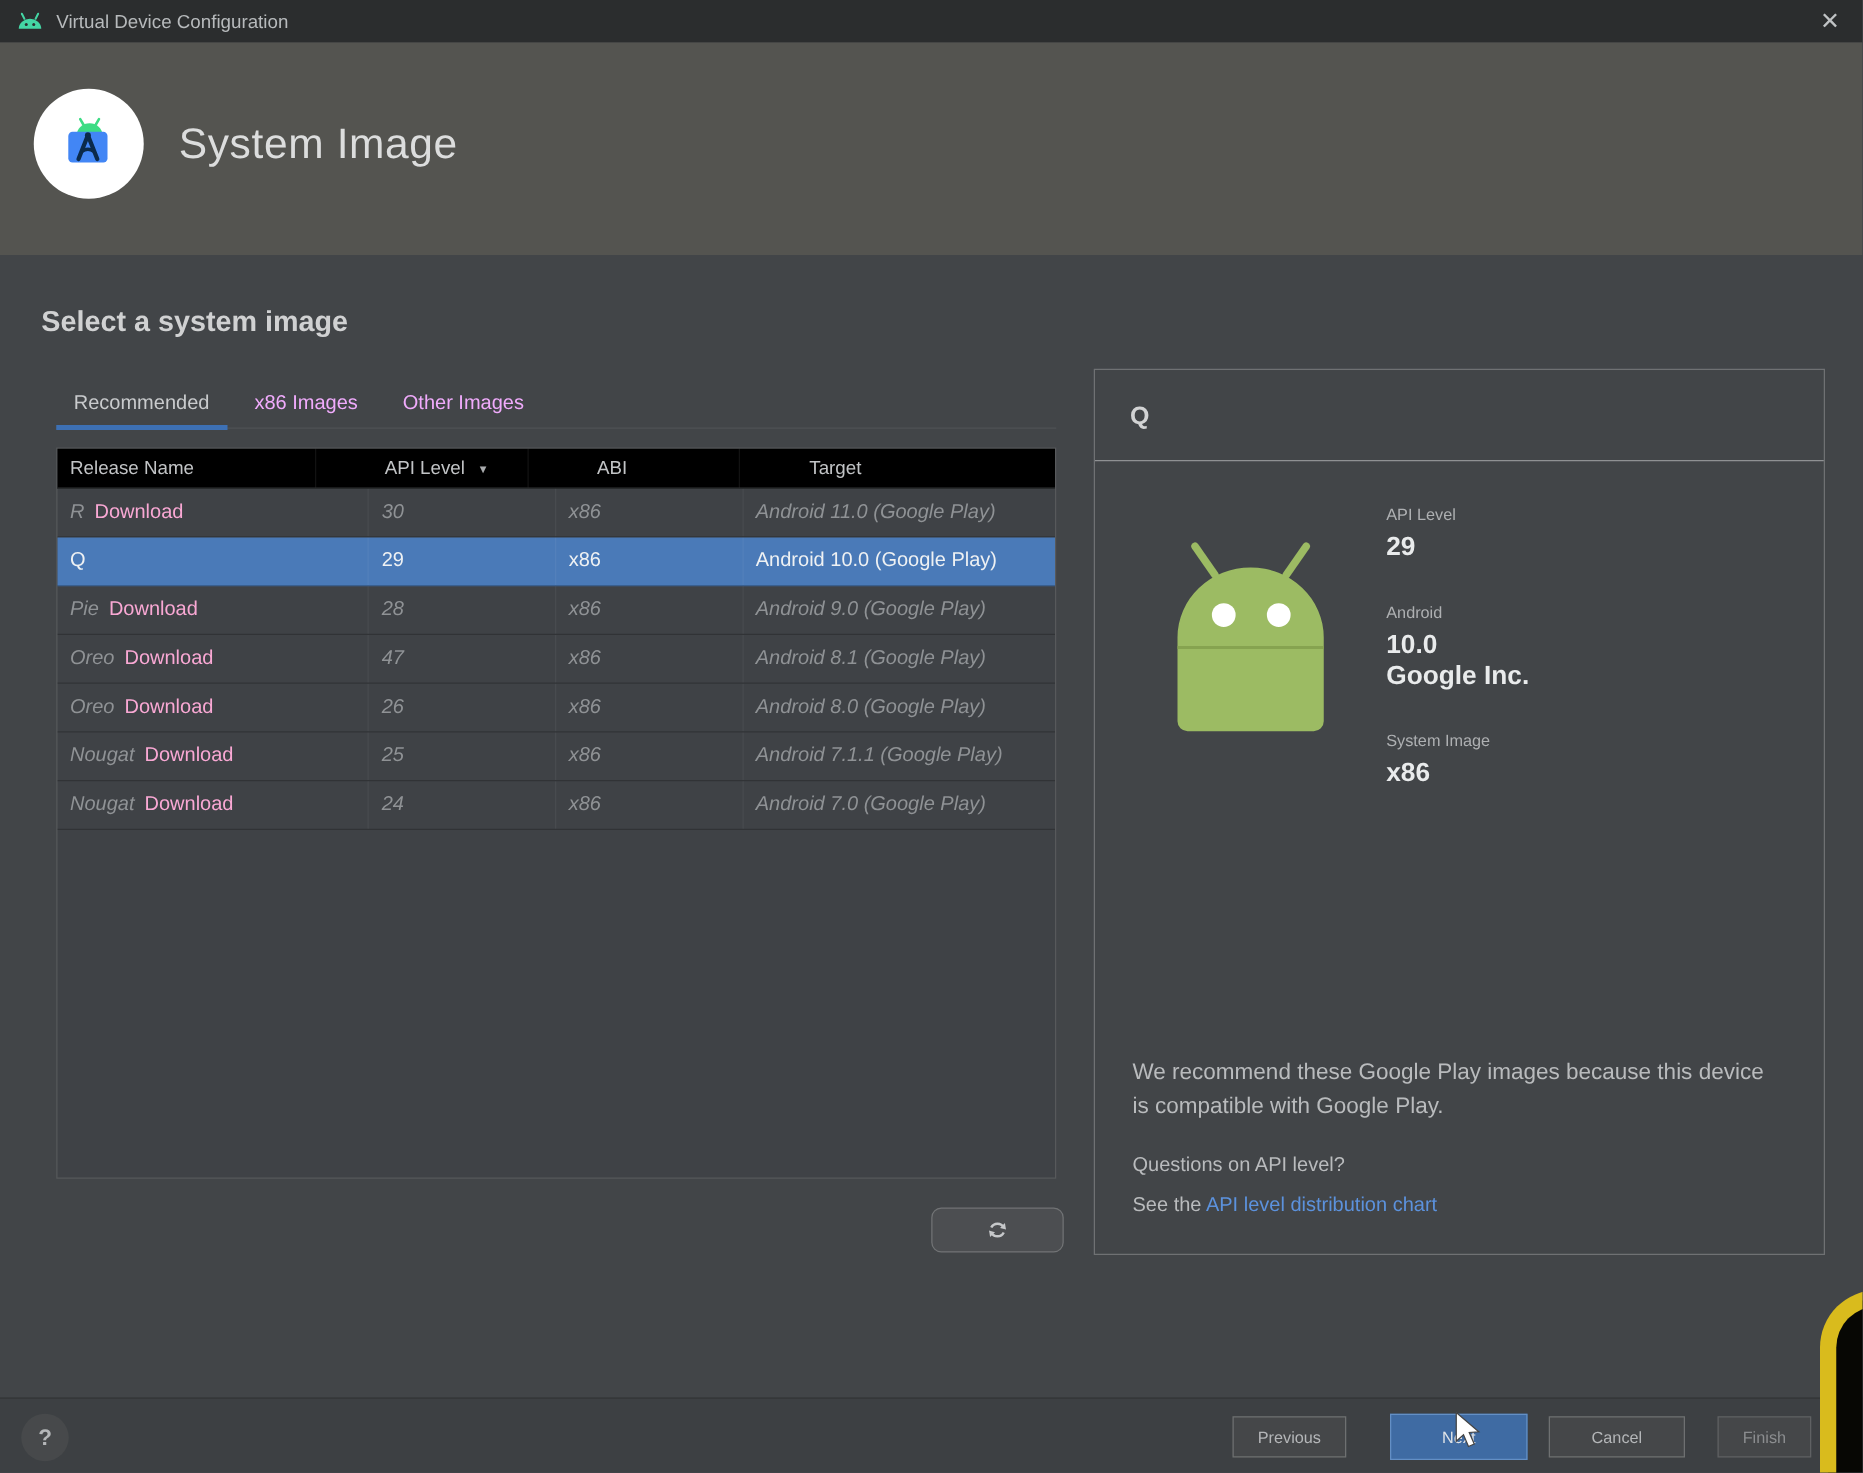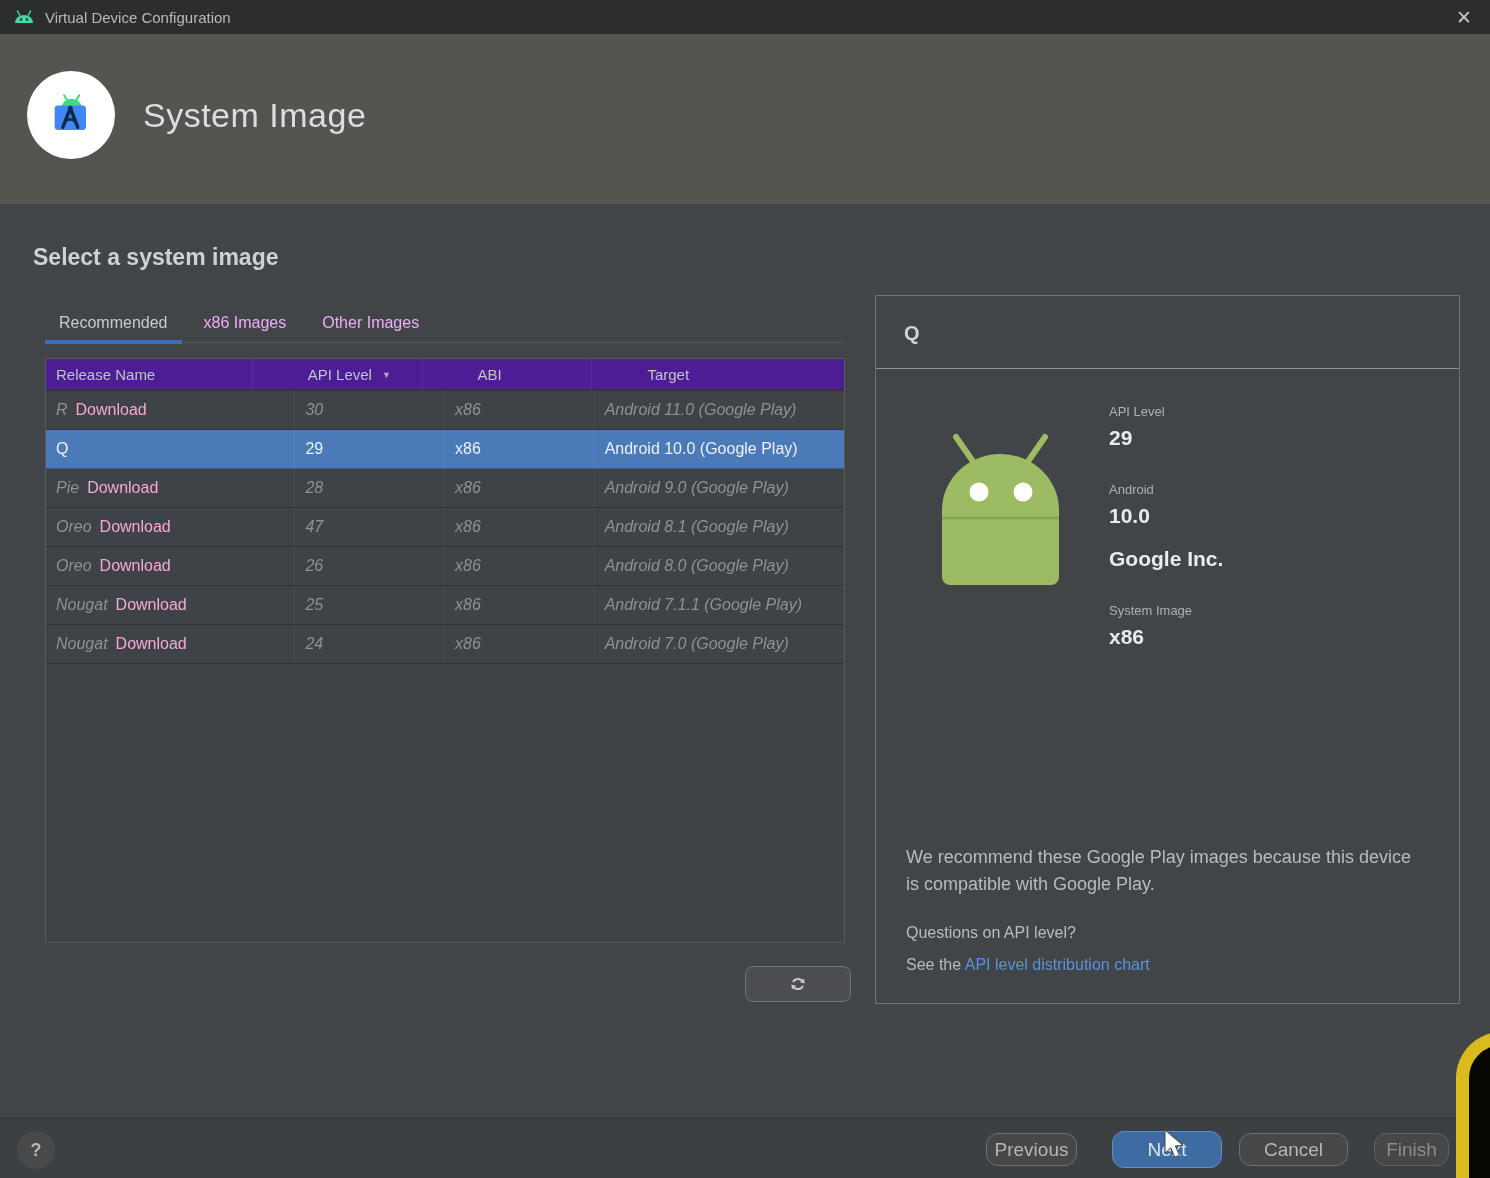--- a/index.html
+++ b/index.html
@@ -49,21 +49,21 @@
   .tab.active { color:#c9cbcd; }
   .tab.active::after {
     content:""; position:absolute; left:0; right:0; bottom:-2px; height:4px;
     background:#3d70b4;
   }
   
   .imgtable {
     position:absolute; left:45px; top:358px; width:800px; height:585px;
     background:#3f4246; border:1px solid #57595b;
   }
-  .thead { display:flex; height:32px; background:#4c1d95; border-bottom:1px solid #323436;gap:45px; }
+  .thead { display:flex; height:32px; background:#000000; border-bottom:1px solid #323436;gap:45px; }
   .th {
     display:flex; align-items:center; padding-left:10px;
     font-size:15px; color:#c2c4c6; border-right:1px solid rgba(255,255,255,0.07);
   }
   .th:last-child { border-right:none; }
   .sort-arrow { font-size:9px; color:#a9abad; margin-left:10px; }
   .col0 { width:250px; } .col1 { width:150px; } .col2 { width:150px; } .col3 { width:250px; }
   .trow { display:flex; height:39px; border-bottom:1px solid rgba(0,0,0,0.22); }
   .td {
     display:flex; align-items:center; padding-left:10px; font-size:16px;
@@ -90,42 +90,42 @@
     position:absolute; left:28px; top:26px; font-size:20px; font-weight:bold; color:#d2d3d4;
   }
   .panel-divider {
     position:absolute; left:0; top:72px; width:100%; height:1px; background:#8f9193;
   }
   .robot { position:absolute; left:58px; top:134px; }
   .detail-cols { position:absolute; left:233px; top:108px; }
   .dlabel { font-size:13px; color:#aeb0b2; }
   .dvalue { font-size:21px; font-weight:bold; color:#e9ebec; margin-top:7px; }
   .dgap32 { margin-top:32px; }
-  .dgap6 { margin-top:19px; }
+  .dgap6 { margin-top:1px; }
   .recommend-text {
     position:absolute; left:30px; top:548px; width:515px;
     font-size:18px; line-height:1.5; color:#b9bbbd;
   }
   .question-text { position:absolute; left:30px; top:628px; font-size:16px; color:#b9bbbd; }
   .seethe-line { position:absolute; left:30px; top:660px; font-size:16px; color:#b9bbbd; }
   .api-link { color:#5c92dd; cursor:pointer; }
   
   .footer {
     position:absolute; left:0; top:1118px; width:1490px; height:60px;
     background:#3d4043; border-top:1px solid #333537;
   }
   .help-circle {
     position:absolute; left:17px; top:1131px; width:38px; height:38px; border-radius:50%;
     background:#47494b; display:flex; align-items:center; justify-content:center;
     font-size:18px; font-weight:bold; color:#b4b6b8; cursor:default;
   }
   .btn {
-    position:absolute; top:1133px; height:33px; border-radius:12px;
+    position:absolute; top:1133px; height:33px; border-radius:0;
     background:#454749; border:1px solid #6e7071; color:#b4b6b8;
-    font-size:19px; display:flex; align-items:center; justify-content:center; cursor:default;
+    font-size:13px; display:flex; align-items:center; justify-content:center; cursor:default;
     font-family:"Liberation Sans", sans-serif;
   }
   .btn-previous { left:986px; width:91px; }
   .btn-next {
     left:1112px; top:1131px; width:110px; height:37px;
     background:#3f6ba3; border:1px solid #638fc5; color:#dfe3e7;
   }
   .btn-cancel { left:1239px; width:109px; }
   .btn-finish { left:1374px; width:75px; color:#8b8d8f; border-color:#5f6163; }
   

